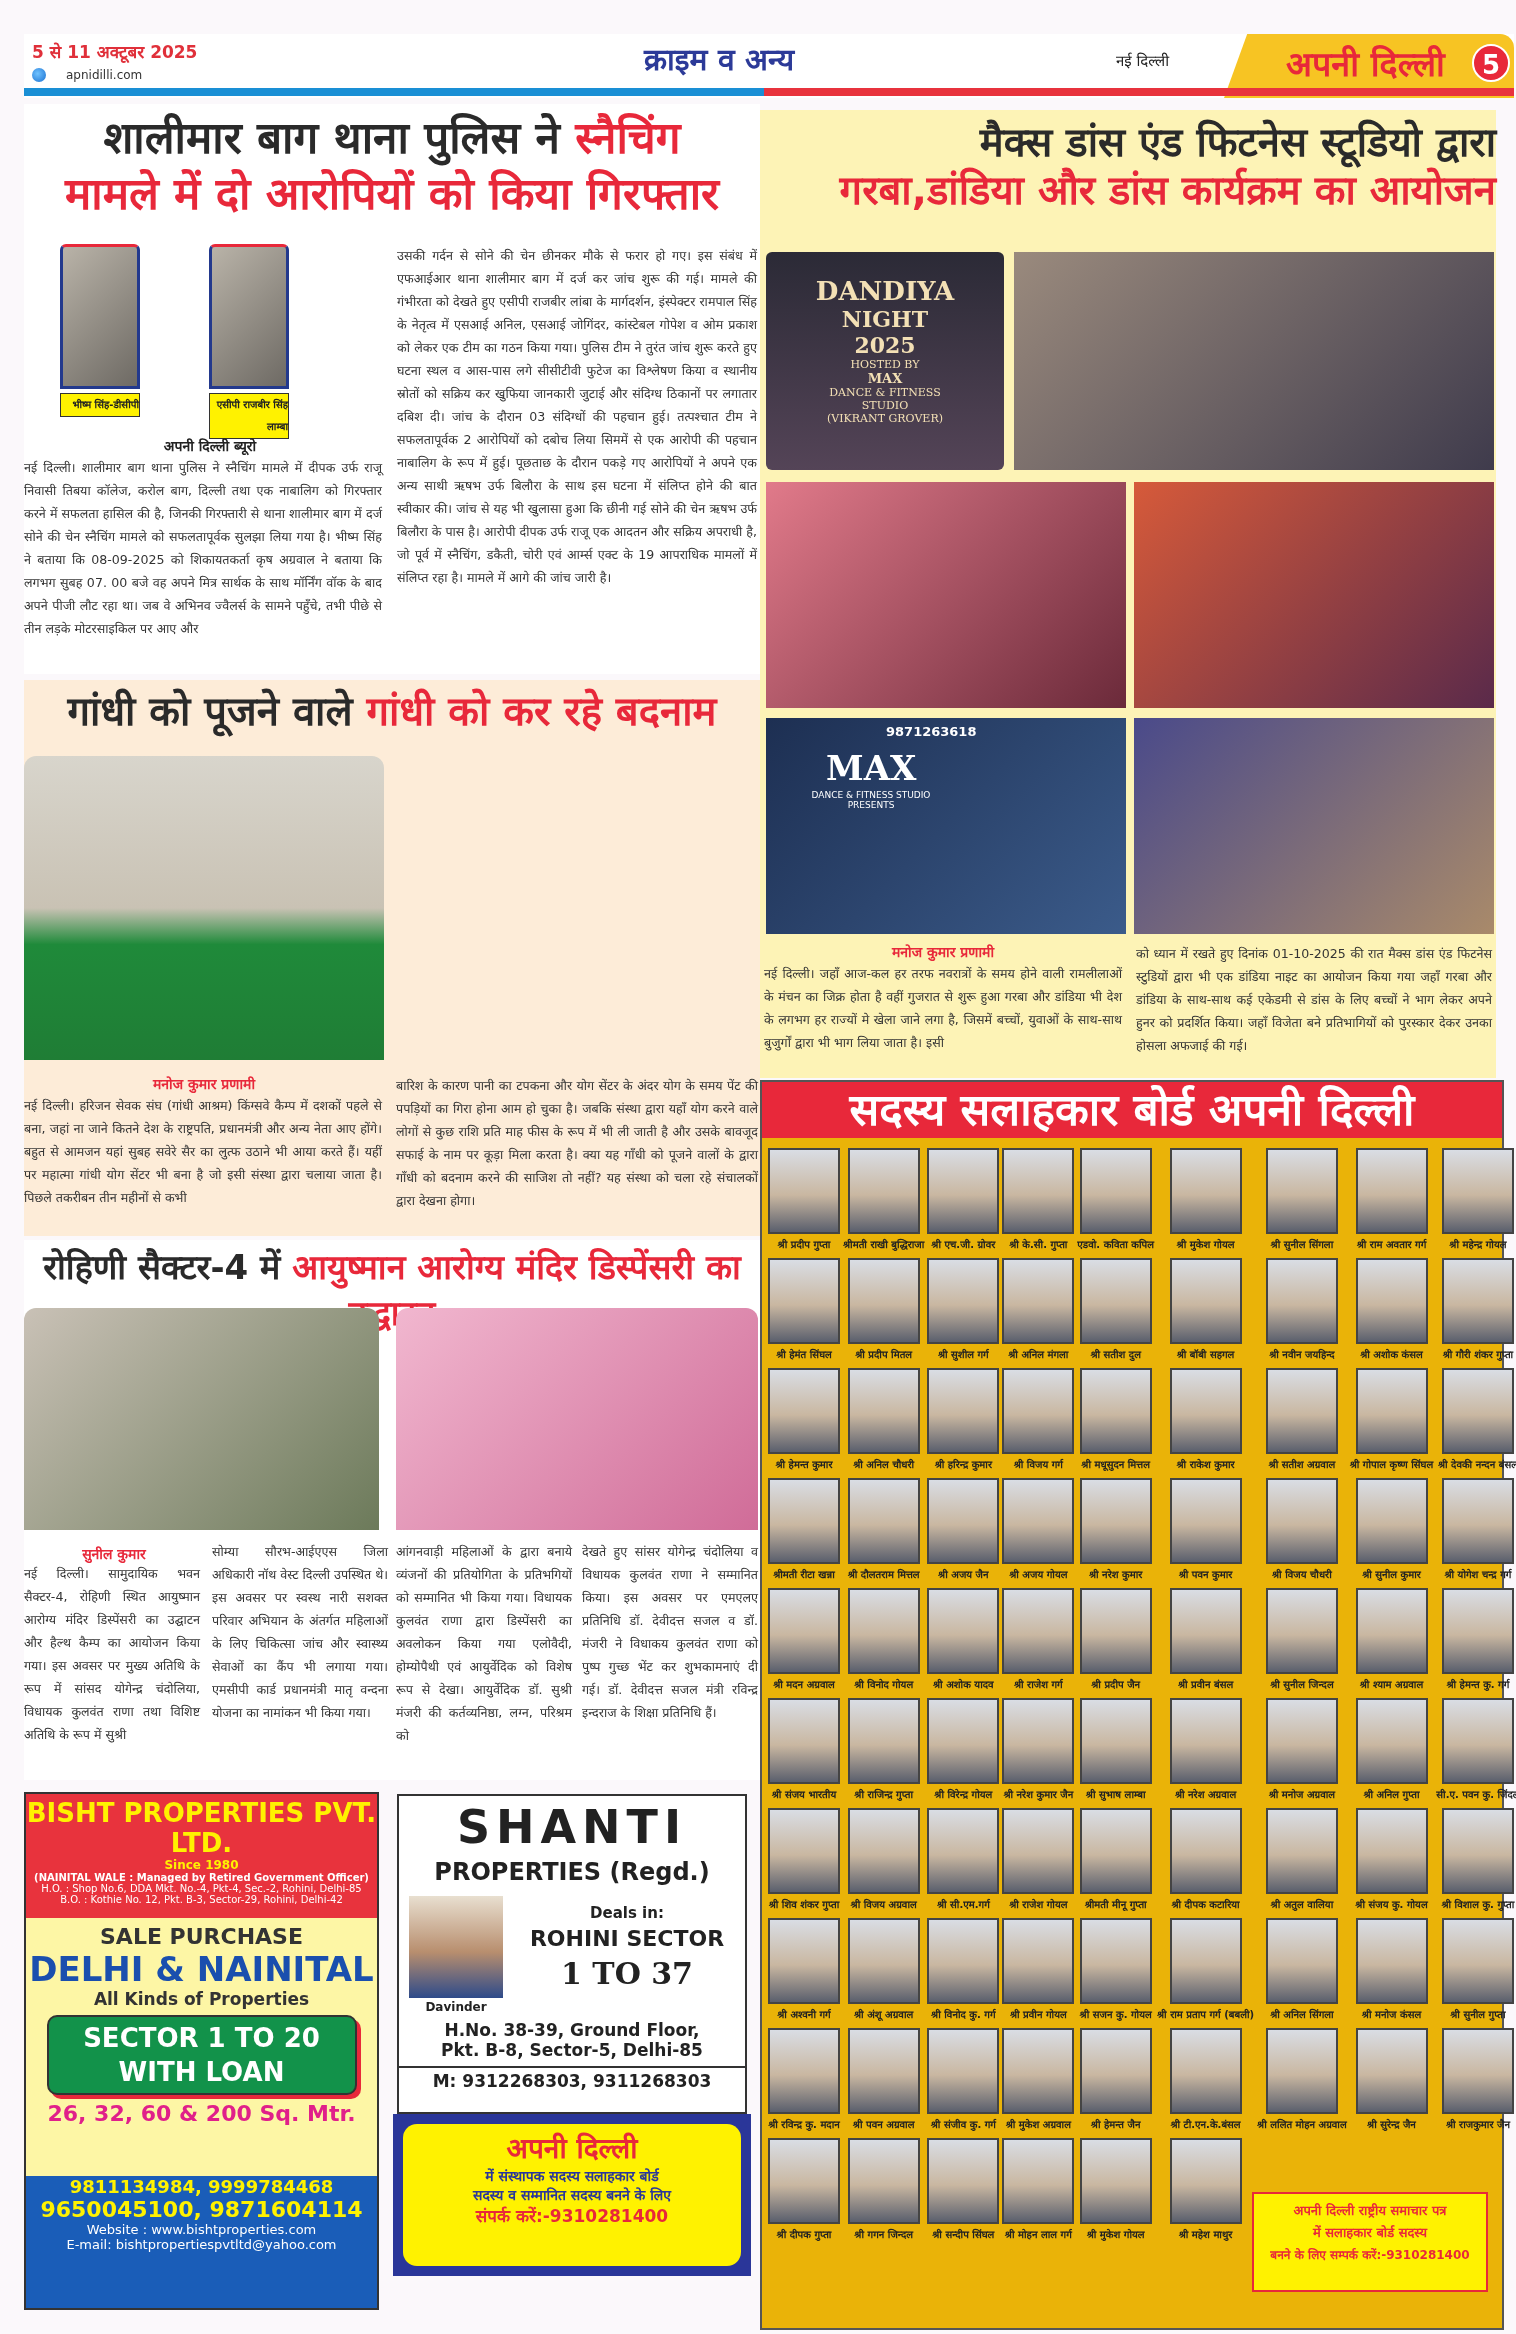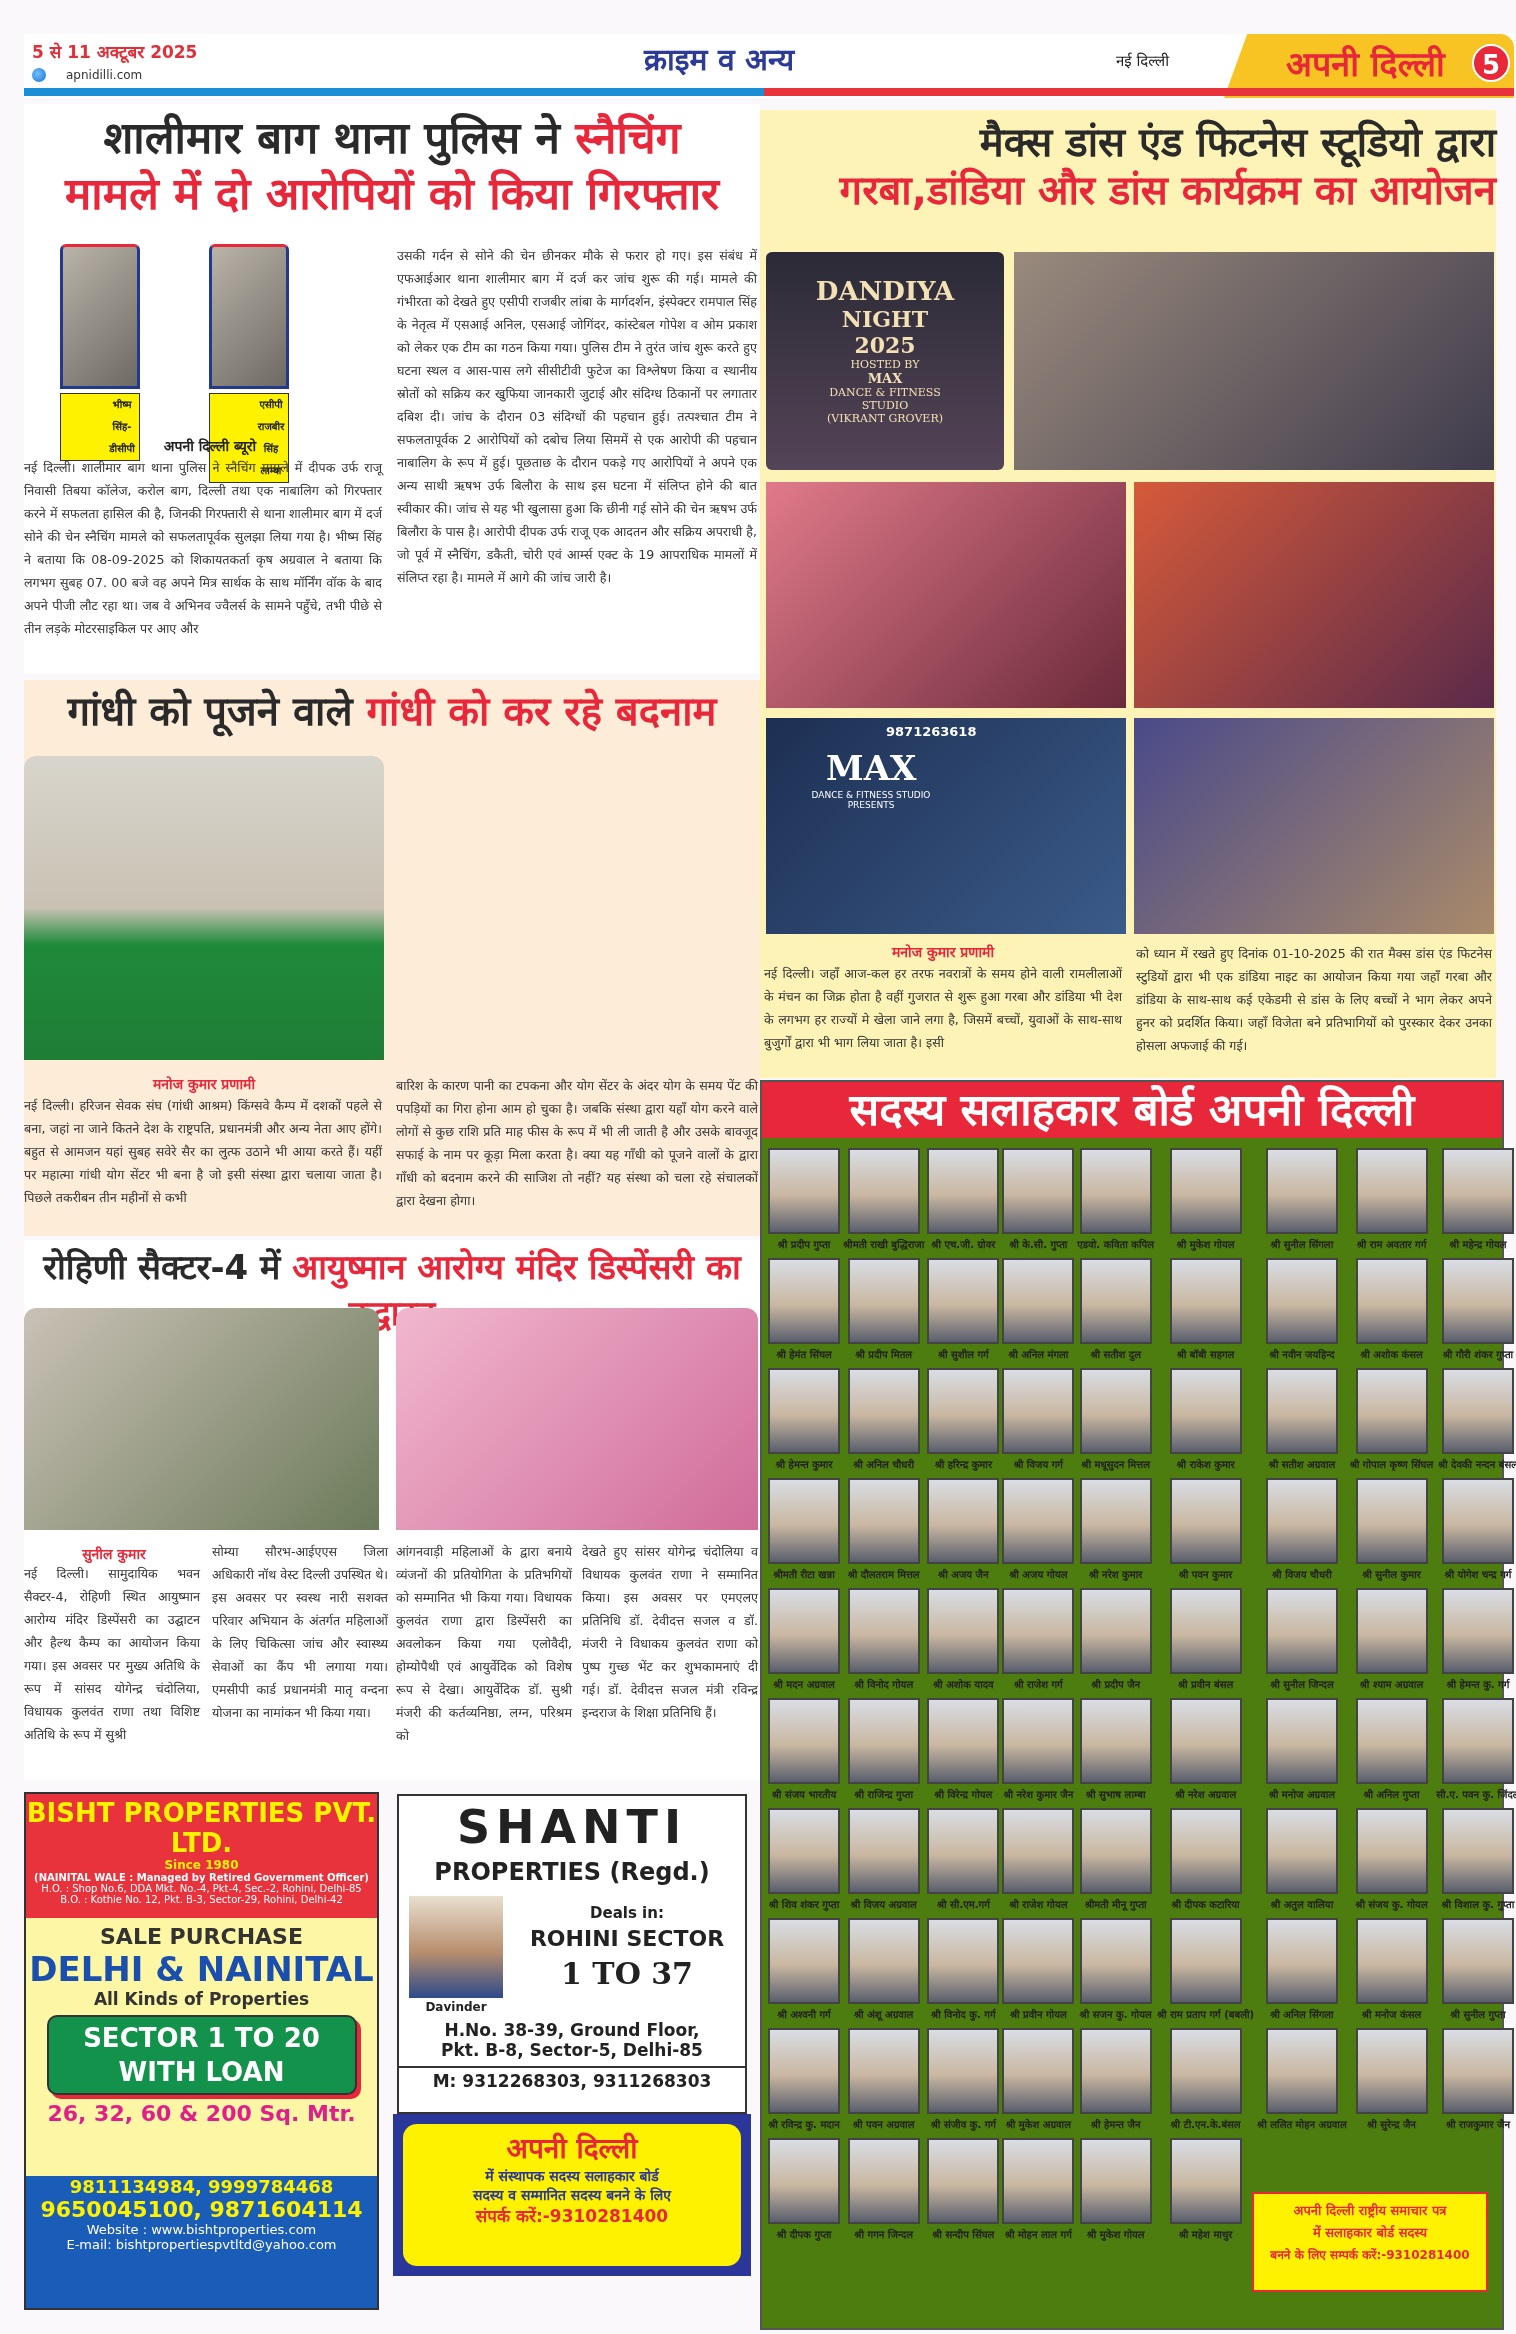--- a/index.html
+++ b/index.html
@@ -13,30 +13,30 @@
   .hdr-sec{left:620px;top:4px;font-size:30px;font-weight:bold;color:#2c3a98;}
   .hdr-city{left:1092px;top:16px;font-size:15px;color:#222;}
   .hdr-brand{left:1200px;top:0;width:290px;height:64px;background:#f7c423;clip-path:polygon(8% 0,100% 0,100% 100%,0 100%);border-top-right-radius:14px;}
   .hdr-brand-t{left:1262px;top:6px;font-size:34px;font-weight:bold;color:#e8283a;}
   .hdr-num{left:1448px;top:10px;width:38px;height:38px;border-radius:50%;background:#e8283a;color:#fff;font-size:26px;font-weight:bold;text-align:center;line-height:38px;border:2px solid #fff;}
   .bar-blue{left:24px;top:88px;width:740px;height:8px;background:#1a8fd5;}
   .bar-red{left:764px;top:88px;width:750px;height:8px;background:#e8333d;}
   .dark{color:#2a2a2a;}.red{color:#e8283a;}
   .photo{background:linear-gradient(135deg,#b9b3a8,#6e6a64);}
   .pbox{border:3px solid #23398d;border-top-color:#e8283a;border-radius:6px 6px 0 0;}
-  .cap-y{background:#fff200;border:1px solid #333;font-size:13px;font-weight:bold;text-align:center;line-height:22px;color:#222;padding-left:44px;}
+  .cap-y{background:#fff200;border:1px solid #333;font-size:13px;font-weight:bold;text-align:right;line-height:22px;color:#222;}
   .txt{font-size:12.6px;line-height:23px;color:#333;text-align:justify;}
   .byline{font-size:14px;font-weight:bold;text-align:center;}
   .by-red{color:#e8283a;}
   .yellow-bg{background:#fdf3b6;}
   .peach-bg{background:#fdecd8;}
   .head2{font-weight:bold;font-size:40px;line-height:46px;text-align:center;}
   .img-rnd{border-radius:12px 12px 0 0;overflow:hidden;}
   
-  .board{left:760px;top:1080px;width:744px;height:1250px;border:2px solid #555;background:#4d7c0f;}
+  .board{left:760px;top:1080px;width:744px;height:1250px;border:2px solid #555;background:#eab308;}
   .board-title{left:0;top:0;width:740px;height:56px;background:#e8283a;color:#fff;font-size:44px;font-weight:bold;text-align:center;line-height:56px;}
   .grid{left:6px;top:66px;width:730px;display:grid;grid-template-columns:repeat(9,1fr);column-gap:3px;row-gap:6px;}
   .member{display:flex;flex-direction:column;align-items:center;}
   .mphoto{width:72px;height:86px;border:2px solid #444;background:linear-gradient(180deg,#d9dde4 0%,#c9b7a1 55%,#5a5f6d 100%);}
   .mname{font-size:10px;font-weight:bold;color:#222;text-align:center;line-height:14px;margin-top:4px;white-space:nowrap;}
   .board-cta{background:#fff200;border:2px solid #e8283a;color:#e8283a;font-weight:bold;font-size:13px;text-align:center;line-height:22px;padding:6px;}
   
   .bisht{left:24px;top:1792px;width:355px;height:518px;border:2px solid #333;}
   .bisht-top{background:#e8333d;height:124px;text-align:center;color:#fff;padding-top:4px;}
   .bisht-mid{background:#fdf6a5;height:258px;text-align:center;}

